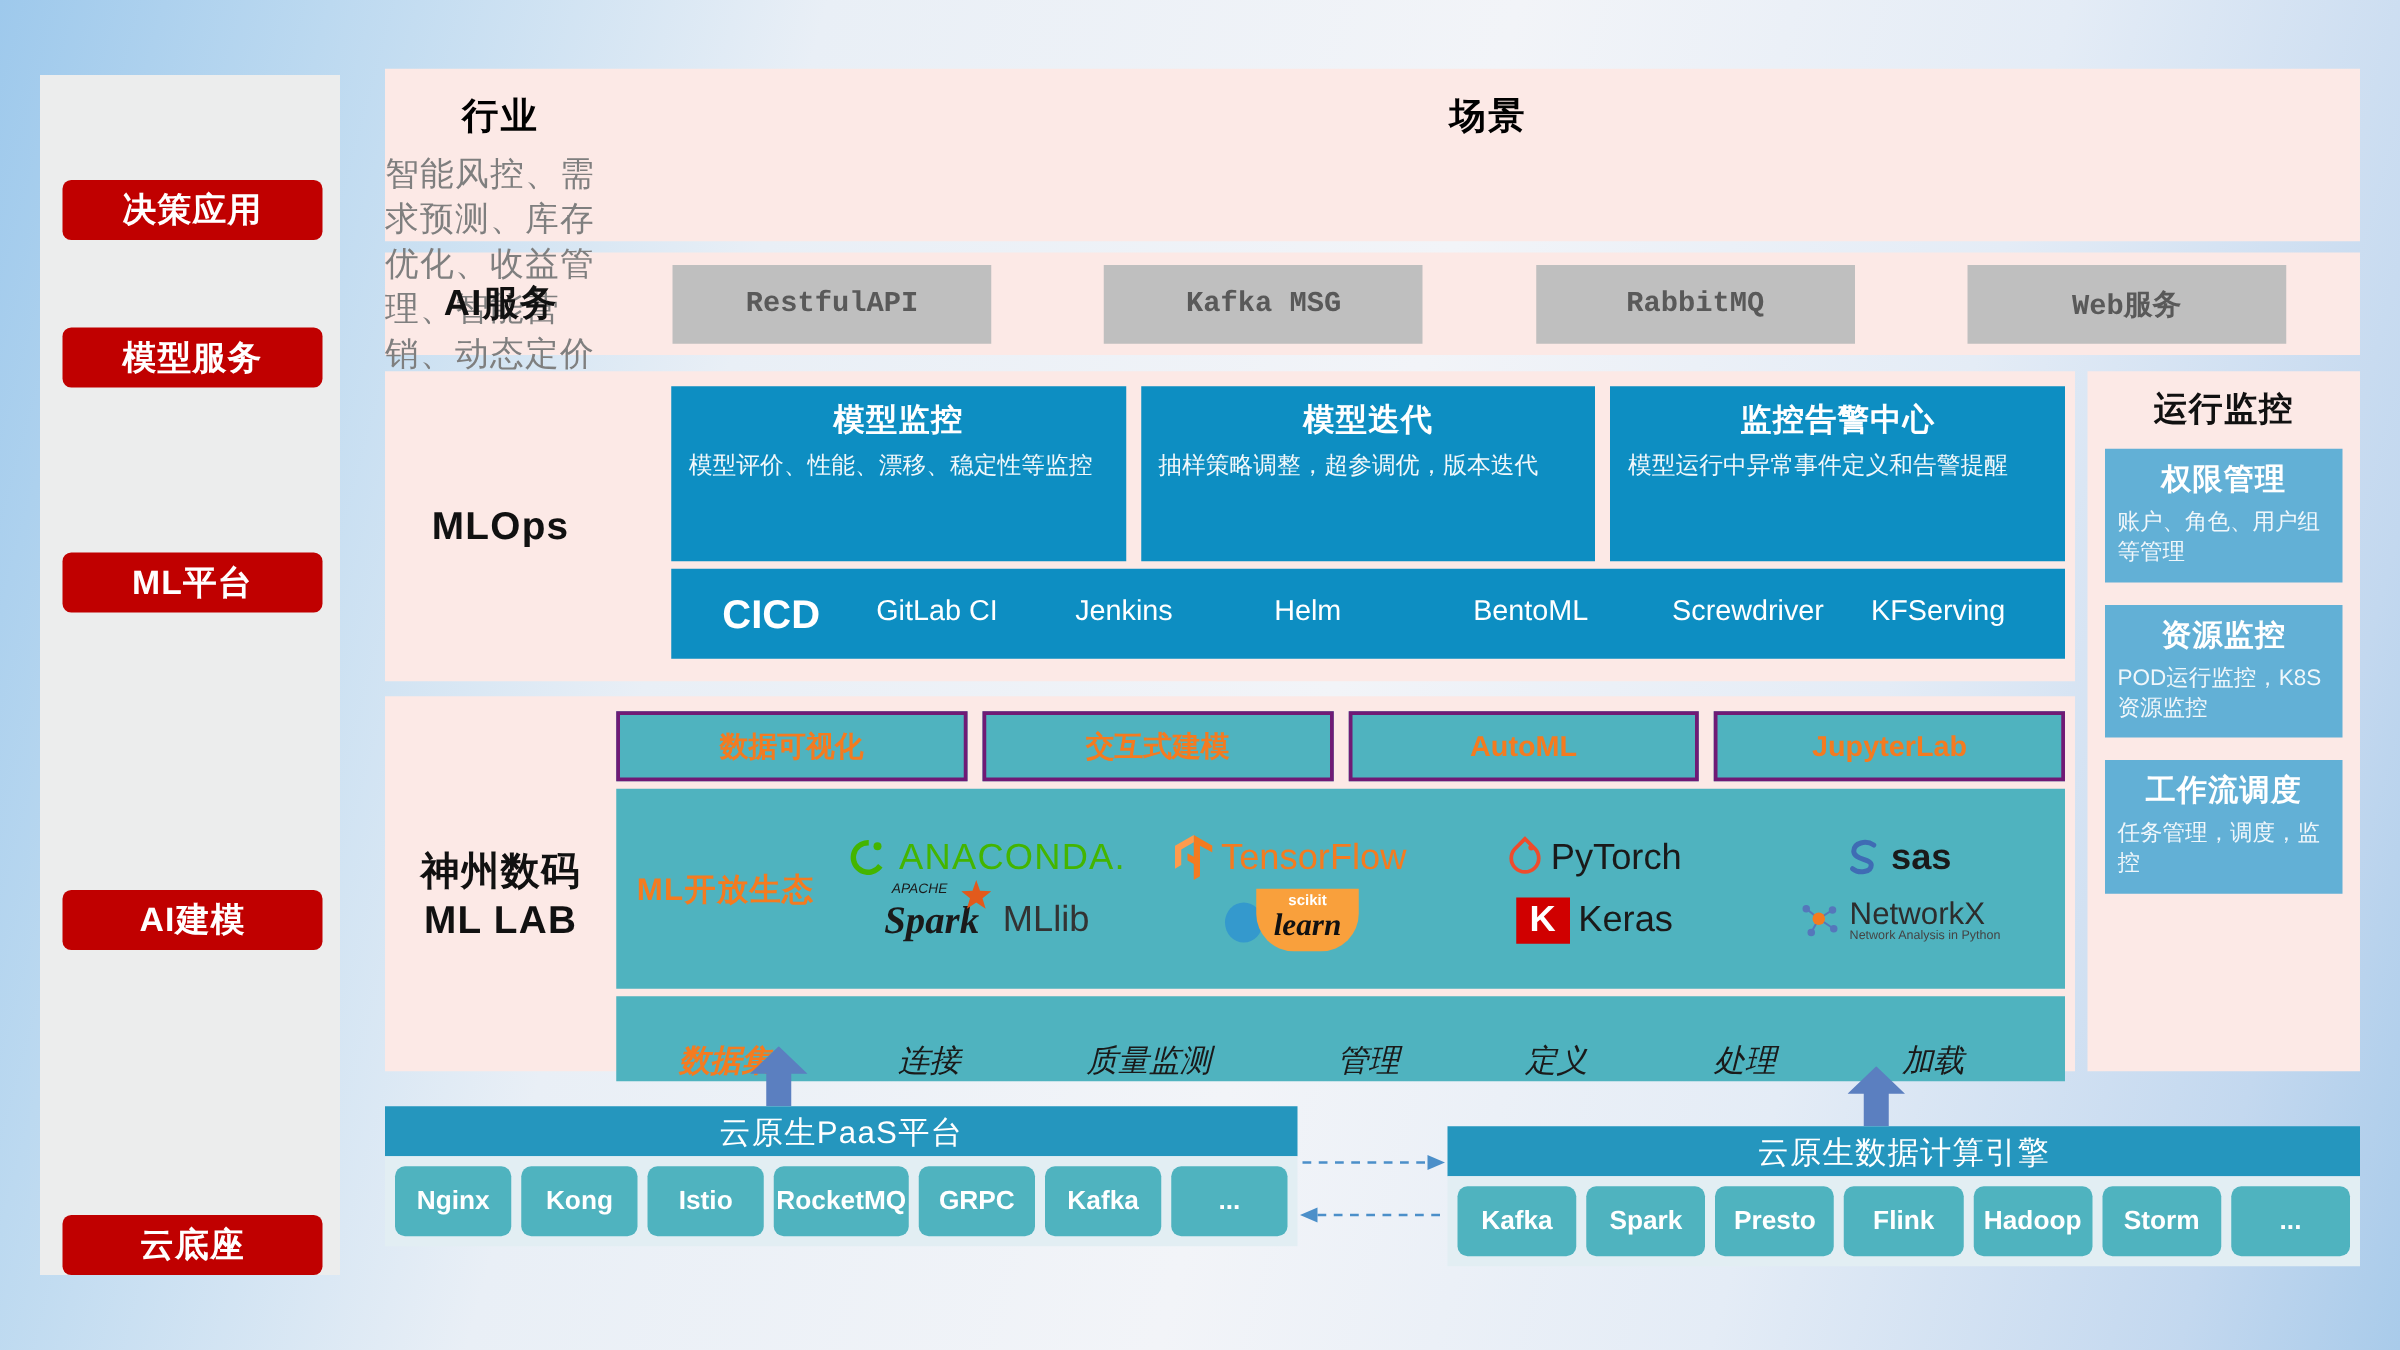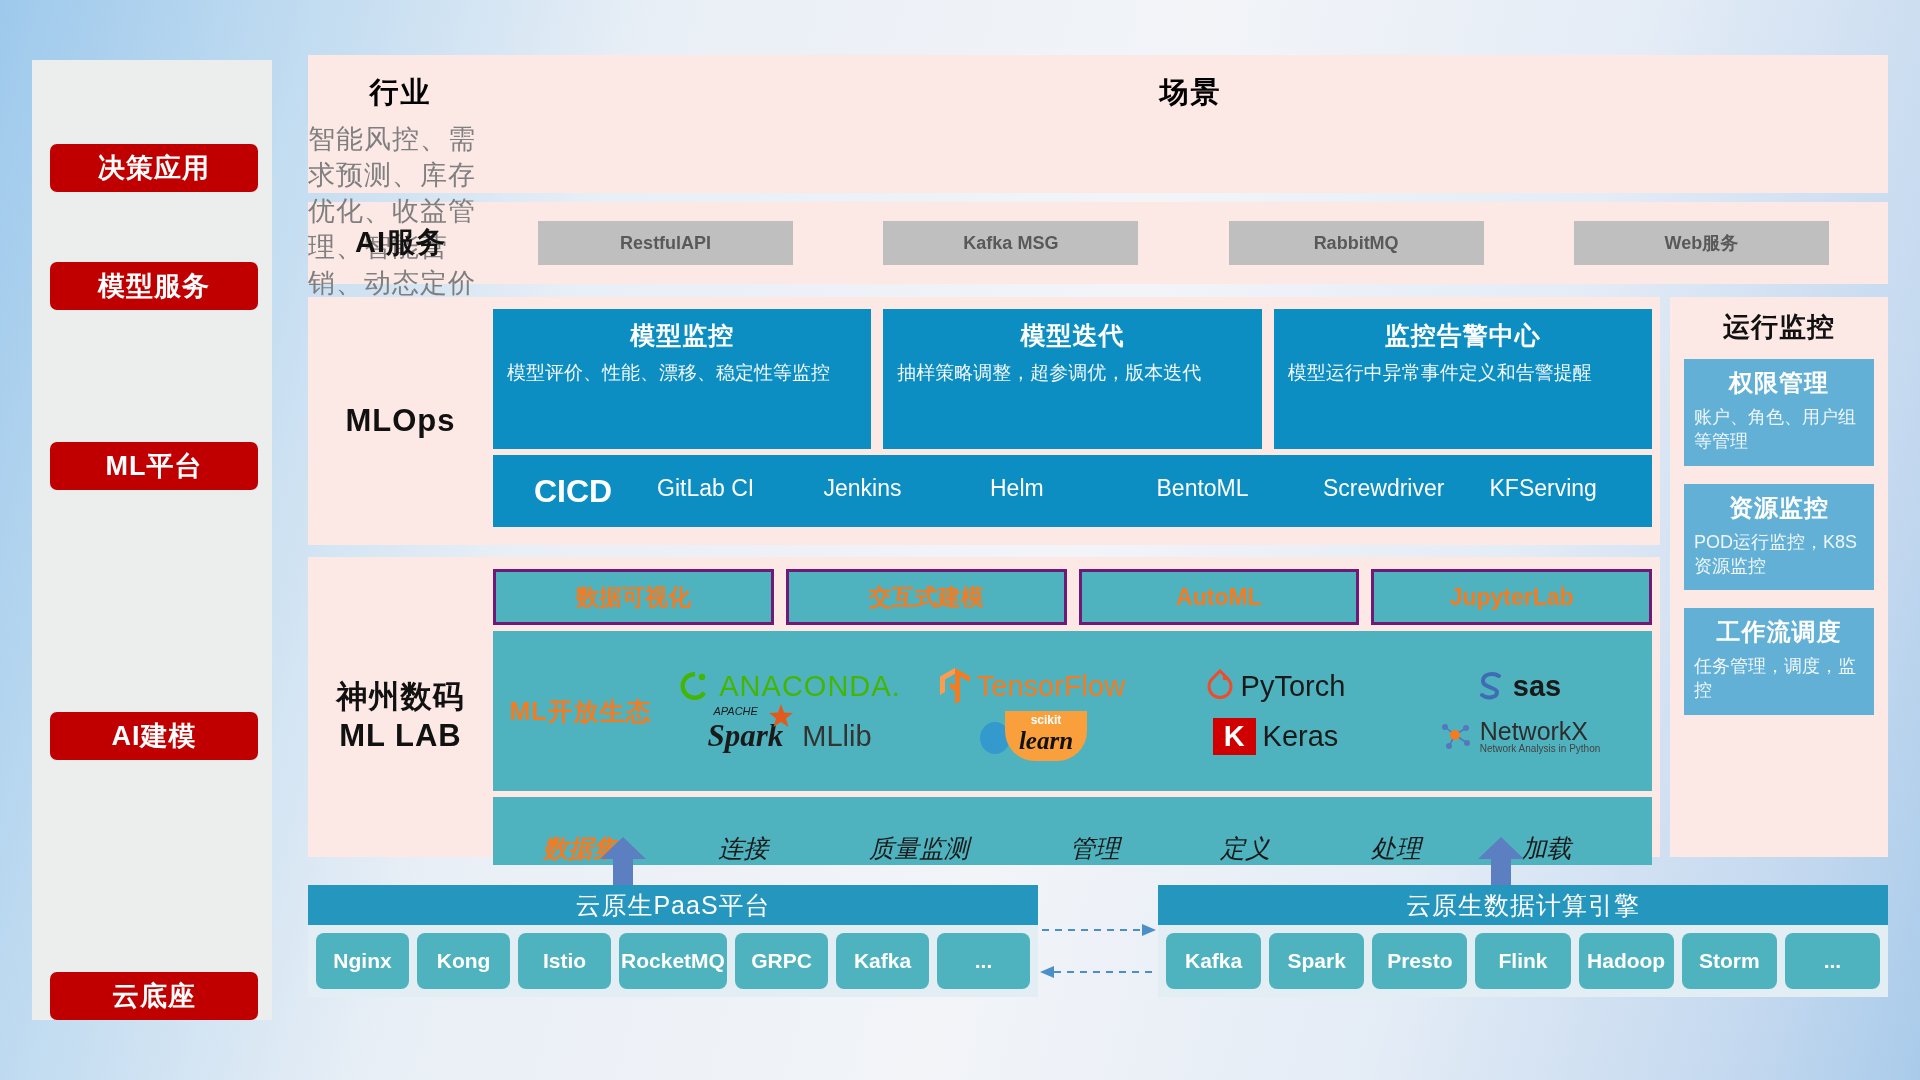--- a/index.html
+++ b/index.html
@@ -55,38 +55,38 @@
     margin-top: 9px; height: 82px;
     display: grid; grid-template-columns: 185px 1fr;
     align-items: center;
   }
   .ai-label {
     font-size: 29px; font-weight: bold; color: #111;
     text-align: center; letter-spacing: 1px;
   }
   #ai-chips { display: flex; gap: 0; justify-content: space-around; padding-right: 14px; }
   .ai-chip {
-    width: 255px; height: 44px; background: #bfbfbf;
-    color: #595959; font-size: 18px; font-weight: bold;
-    display: flex; align-items: center; justify-content: center;
+    width: 255px; height: 63px; background: #bfbfbf;
+    color: #595959; font-size: 23px; font-weight: bold;
+    display: flex; align-items: center; justify-content: center; font-family: Liberation Mono, monospace;
   }
 
   
   #mid-wrap { margin-top: 13px; display: flex; gap: 10px; }
   #mid-left { width: 1352px; }
   #mid-right { width: 218px; }
 
   
   #row-mlops { display: grid; grid-template-columns: 185px 1fr; height: 248px; padding: 12px 0; }
   .blk-label {
     font-size: 31px; font-weight: bold; color: #111;
     display: flex; align-items: center; justify-content: center;
     text-align: center; line-height: 1.25; letter-spacing: 1px;
   }
-  #mlops-right { display: flex; flex-direction: column; gap: 6px; padding-right: 8px; }
+  #mlops-right { display: flex; flex-direction: column; gap: 6px; padding-right: 8px; margin-left: 44px; }
   #mlops-cards { display: flex; gap: 12px; height: 140px; }
   .mlops-card {
     flex: 1; background: #0d8ec2; color: #fff; padding: 10px 14px;
   }
   .mlops-card .t {
     font-size: 25px; font-weight: bold; text-align: center; margin-bottom: 8px;
     letter-spacing: 1px;
   }
   .mlops-card .d { font-size: 19px; line-height: 1.35; color: #f2f8fb; }
 
@@ -131,21 +131,21 @@
   #rm-title { font-size: 27px; font-weight: bold; text-align: center; color: #111; margin-bottom: 14px; letter-spacing: 1px; }
   .rm-card { background: #62b0d6; color: #fff; padding: 8px 10px 12px 10px; margin-bottom: 18px; }
   .rm-card .t { font-size: 24px; font-weight: bold; text-align: center; margin-bottom: 6px; letter-spacing: 1px; }
   .rm-card .d { font-size: 18px; line-height: 1.35; color: #f0f7fb; }
 
   
   #bottom { position: absolute; left: 308px; top: 885px; width: 1580px; height: 140px; display: flex; gap: 0; }
   .cloud-col { position: relative; }
   #cloud-paas { width: 730px; }
   #cloud-gap { width: 120px; position: relative; }
-  #cloud-engine { width: 730px; margin-left: 0; }
+  #cloud-engine { width: 730px; margin-left: 0; margin-top: 16px; }
   .cloud-header {
     background: #2596be; color: #fff; height: 40px;
     display: flex; align-items: center; justify-content: center;
     font-size: 25px; letter-spacing: 1px;
   }
   .cloud-body { background: #e2eef3; padding: 8px 8px; display: flex; gap: 8px; }
   .cloud-chip {
     flex: 1; background: #4fb3bf; border-radius: 8px; color: #fff;
     font-size: 21px; font-weight: bold; height: 56px;
     display: flex; align-items: center; justify-content: center;

